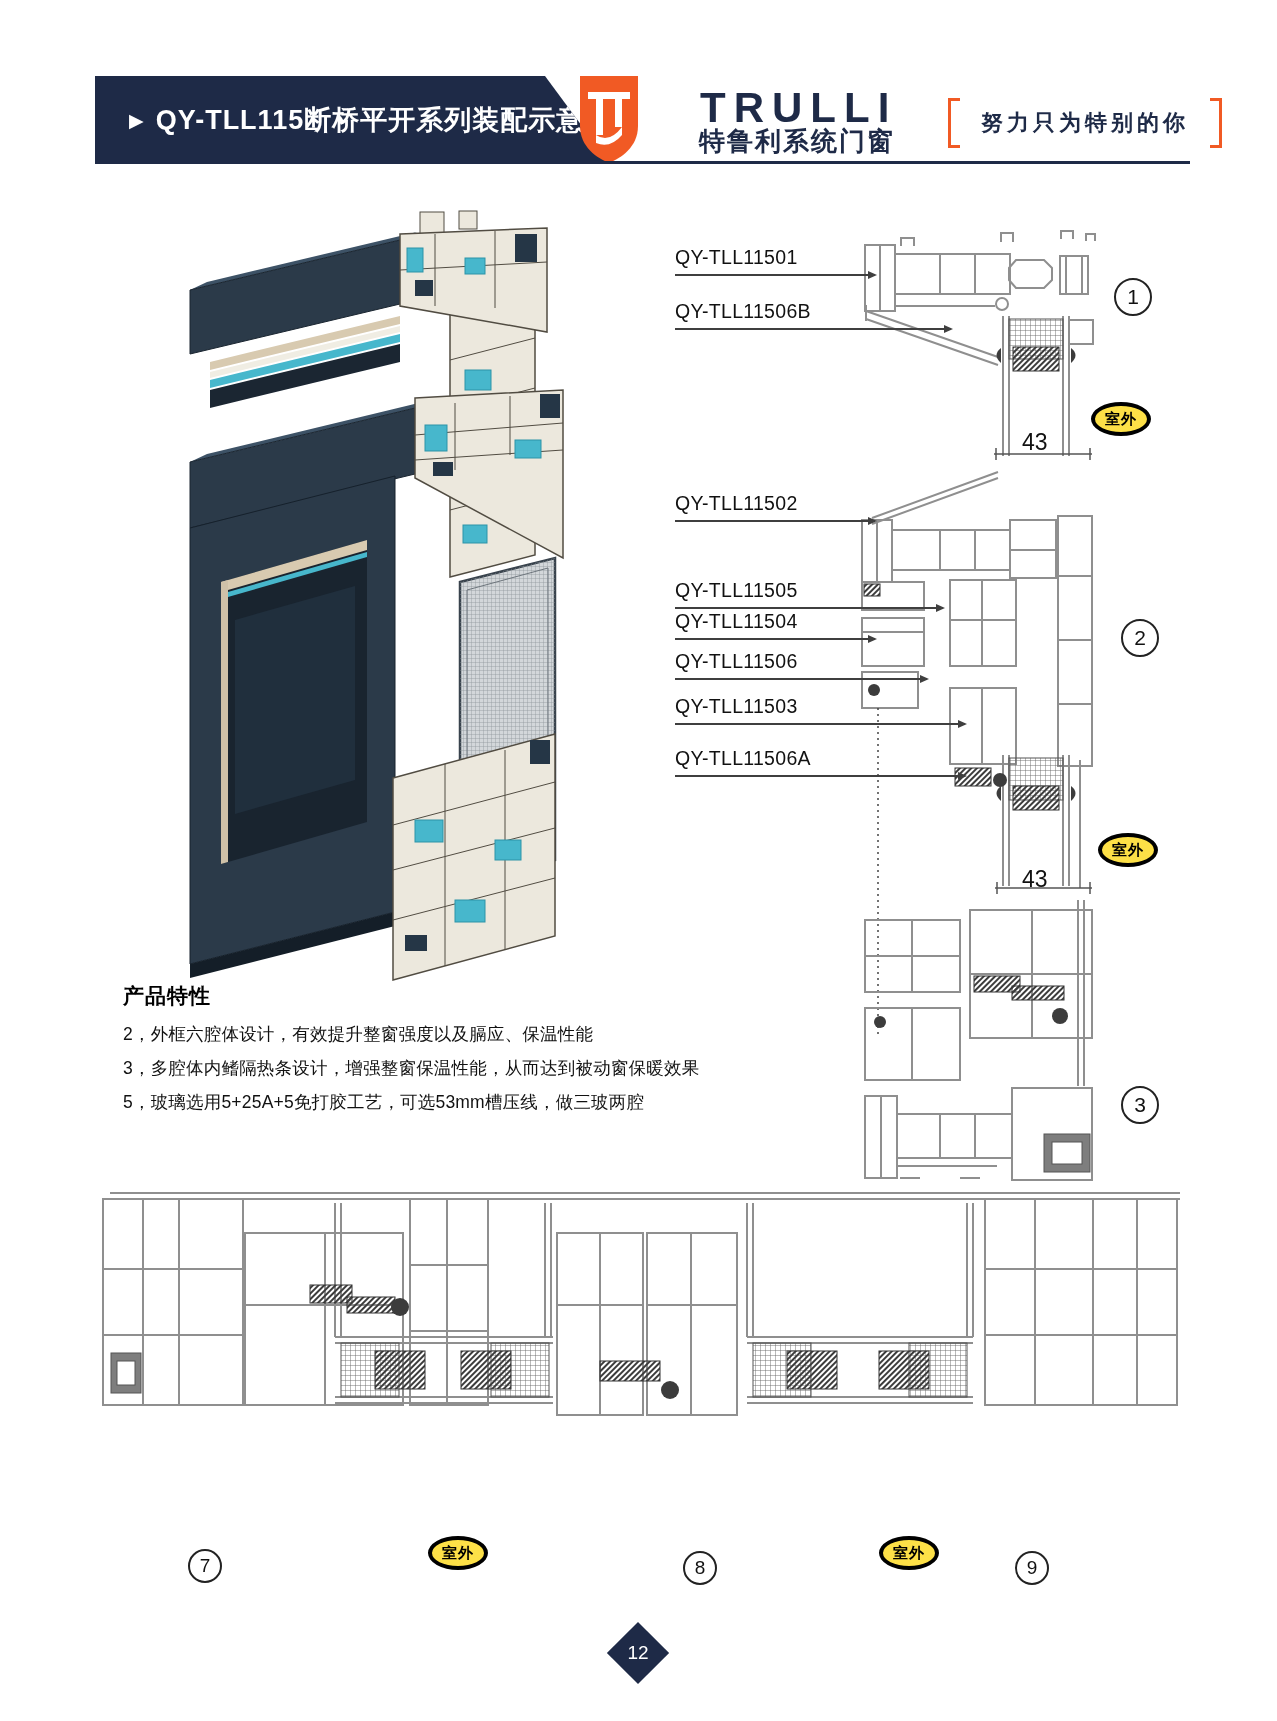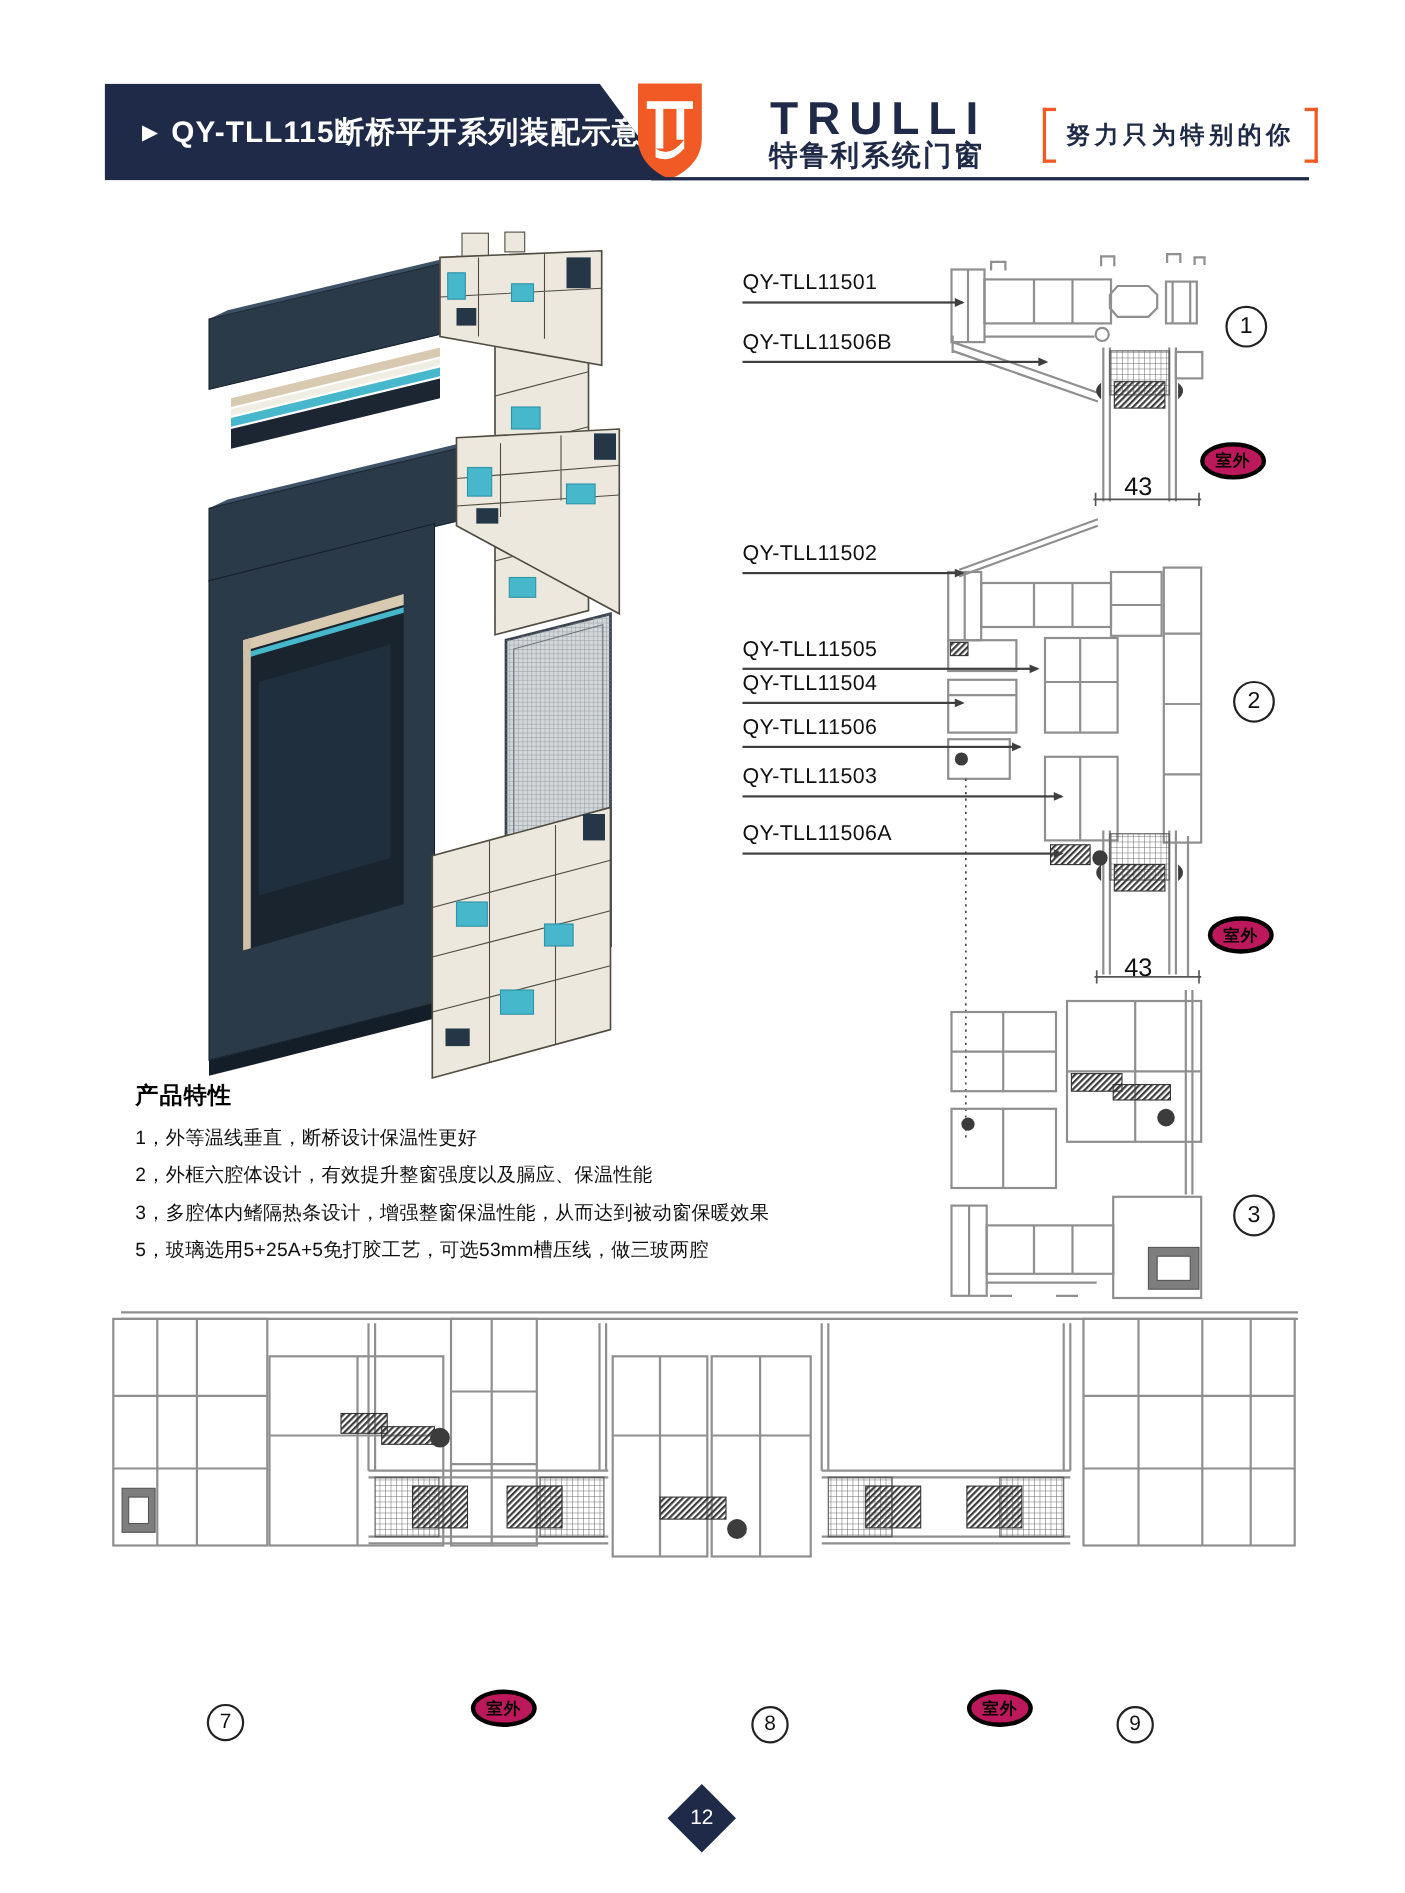--- a/index.html
+++ b/index.html
@@ -7,38 +7,38 @@
         font-family:"Liberation Sans","DejaVu Sans",sans-serif;overflow:hidden;}
 
   
   .banner{position:absolute;left:95px;top:76px;width:515px;height:88px;background:#1e2a47;
           clip-path:polygon(0 0,450px 0,515px 100%,0 100%);
           display:flex;align-items:center;padding-left:34px;box-sizing:border-box;}
   .banner-arrow{color:#fff;font-size:19px;margin-right:12px;line-height:1;}
   .banner-title{color:#fff;font-size:27px;font-weight:bold;letter-spacing:1px;white-space:nowrap;}
   .brand-name{position:absolute;left:700px;top:84px;color:#1e2a47;font-size:42px;font-weight:bold;letter-spacing:8px;}
   .brand-subtitle{position:absolute;left:699px;top:124px;color:#1e2a47;font-size:26px;font-weight:bold;letter-spacing:2px;}
-  .slogan{position:absolute;left:948px;top:98px;height:50px;display:flex;align-items:center;}
+  .slogan{position:absolute;left:948px;top:98px;height:50px;display:flex;align-items:center;gap:12px;}
   .bracket{width:9px;height:44px;}
   .bracket.l{border-left:3px solid #f15a24;border-top:3px solid #f15a24;border-bottom:3px solid #f15a24;}
   .bracket.r{border-right:3px solid #f15a24;border-top:3px solid #f15a24;border-bottom:3px solid #f15a24;}
   .slogan-text{color:#1e2a47;font-size:22px;font-weight:bold;letter-spacing:4px;margin:0 9px;white-space:nowrap;}
   .header-rule{position:absolute;left:592px;top:161px;width:598px;height:3px;background:#1e2a47;}
 
   
   .part-label{position:absolute;left:662px;border-bottom:2px solid #3f3f3f;padding-bottom:5px;
               font-size:19.5px;color:#111;letter-spacing:.3px;white-space:nowrap;margin-left:13px;}
   .part-label::after{content:"";position:absolute;right:-2px;bottom:-5px;
               border-left:9px solid #3f3f3f;border-top:4px solid transparent;border-bottom:4px solid transparent;}
   .callout{position:absolute;width:38px;height:38px;border:2px solid #222;border-radius:50%;
            display:flex;align-items:center;justify-content:center;font-size:21px;color:#111;background:#fff;box-sizing:border-box;}
   .callout.small{width:34px;height:34px;font-size:19px;}
   .outdoor{position:absolute;width:60px;height:34px;border:4px solid #000;border-radius:50%;
            display:flex;align-items:center;justify-content:center;font-weight:bold;font-size:15px;
-           color:#000;background:#be185d;letter-spacing:1px;box-sizing:border-box;white-space:nowrap;}
+           color:#000;background:#fde047;letter-spacing:1px;box-sizing:border-box;white-space:nowrap;}
   .dim{position:absolute;font-size:23px;color:#111;}
 
   
   .features{position:absolute;left:123px;top:982px;width:620px;}
   .features h3{margin:0 0 12px 0;font-size:21px;color:#000;letter-spacing:1px;}
   .features p{margin:0 0 10px 0;font-size:17.5px;color:#111;white-space:nowrap;letter-spacing:.2px;}
 
   
   .diamond{position:absolute;left:616px;top:1631px;width:44px;height:44px;background:#1e2a47;transform:rotate(45deg);}
   .diamond span{position:absolute;left:0;top:0;width:44px;height:44px;display:flex;align-items:center;justify-content:center;
@@ -242,21 +242,20 @@
   <div class="callout" style="left:1114px;top:278px">1</div>
   <div class="callout" style="left:1121px;top:619px">2</div>
   <div class="callout" style="left:1121px;top:1086px">3</div>
   <div class="outdoor" style="left:1091px;top:402px">室外</div>
   <div class="outdoor" style="left:1098px;top:833px">室外</div>
   <div class="dim" style="left:1022px;top:429px">43</div>
   <div class="dim" style="left:1022px;top:866px">43</div>
 
   <div class="features">
     <h3>产品特性</h3>
-    <p>1，外等温线垂直，断桥设计保温性更好</p>
     <p>2，外框六腔体设计，有效提升整窗强度以及膈应、保温性能</p>
     <p>3，多腔体内鳍隔热条设计，增强整窗保温性能，从而达到被动窗保暖效果</p>
     <p>5，玻璃选用5+25A+5免打胶工艺，可选53mm槽压线，做三玻两腔</p>
   </div>
 
   <svg style="left:95px;top:1185px" width="1090" height="350" viewBox="0 0 1090 350">
     <g stroke="#8f8f8f" stroke-width="2" fill="none">
       <path d="M15 8H1085M15 14H1085"></path>
       <rect x="8" y="14" width="140" height="206"></rect>
       <path d="M48 14v206M84 14v206M8 84h140M8 150h140"></path>

